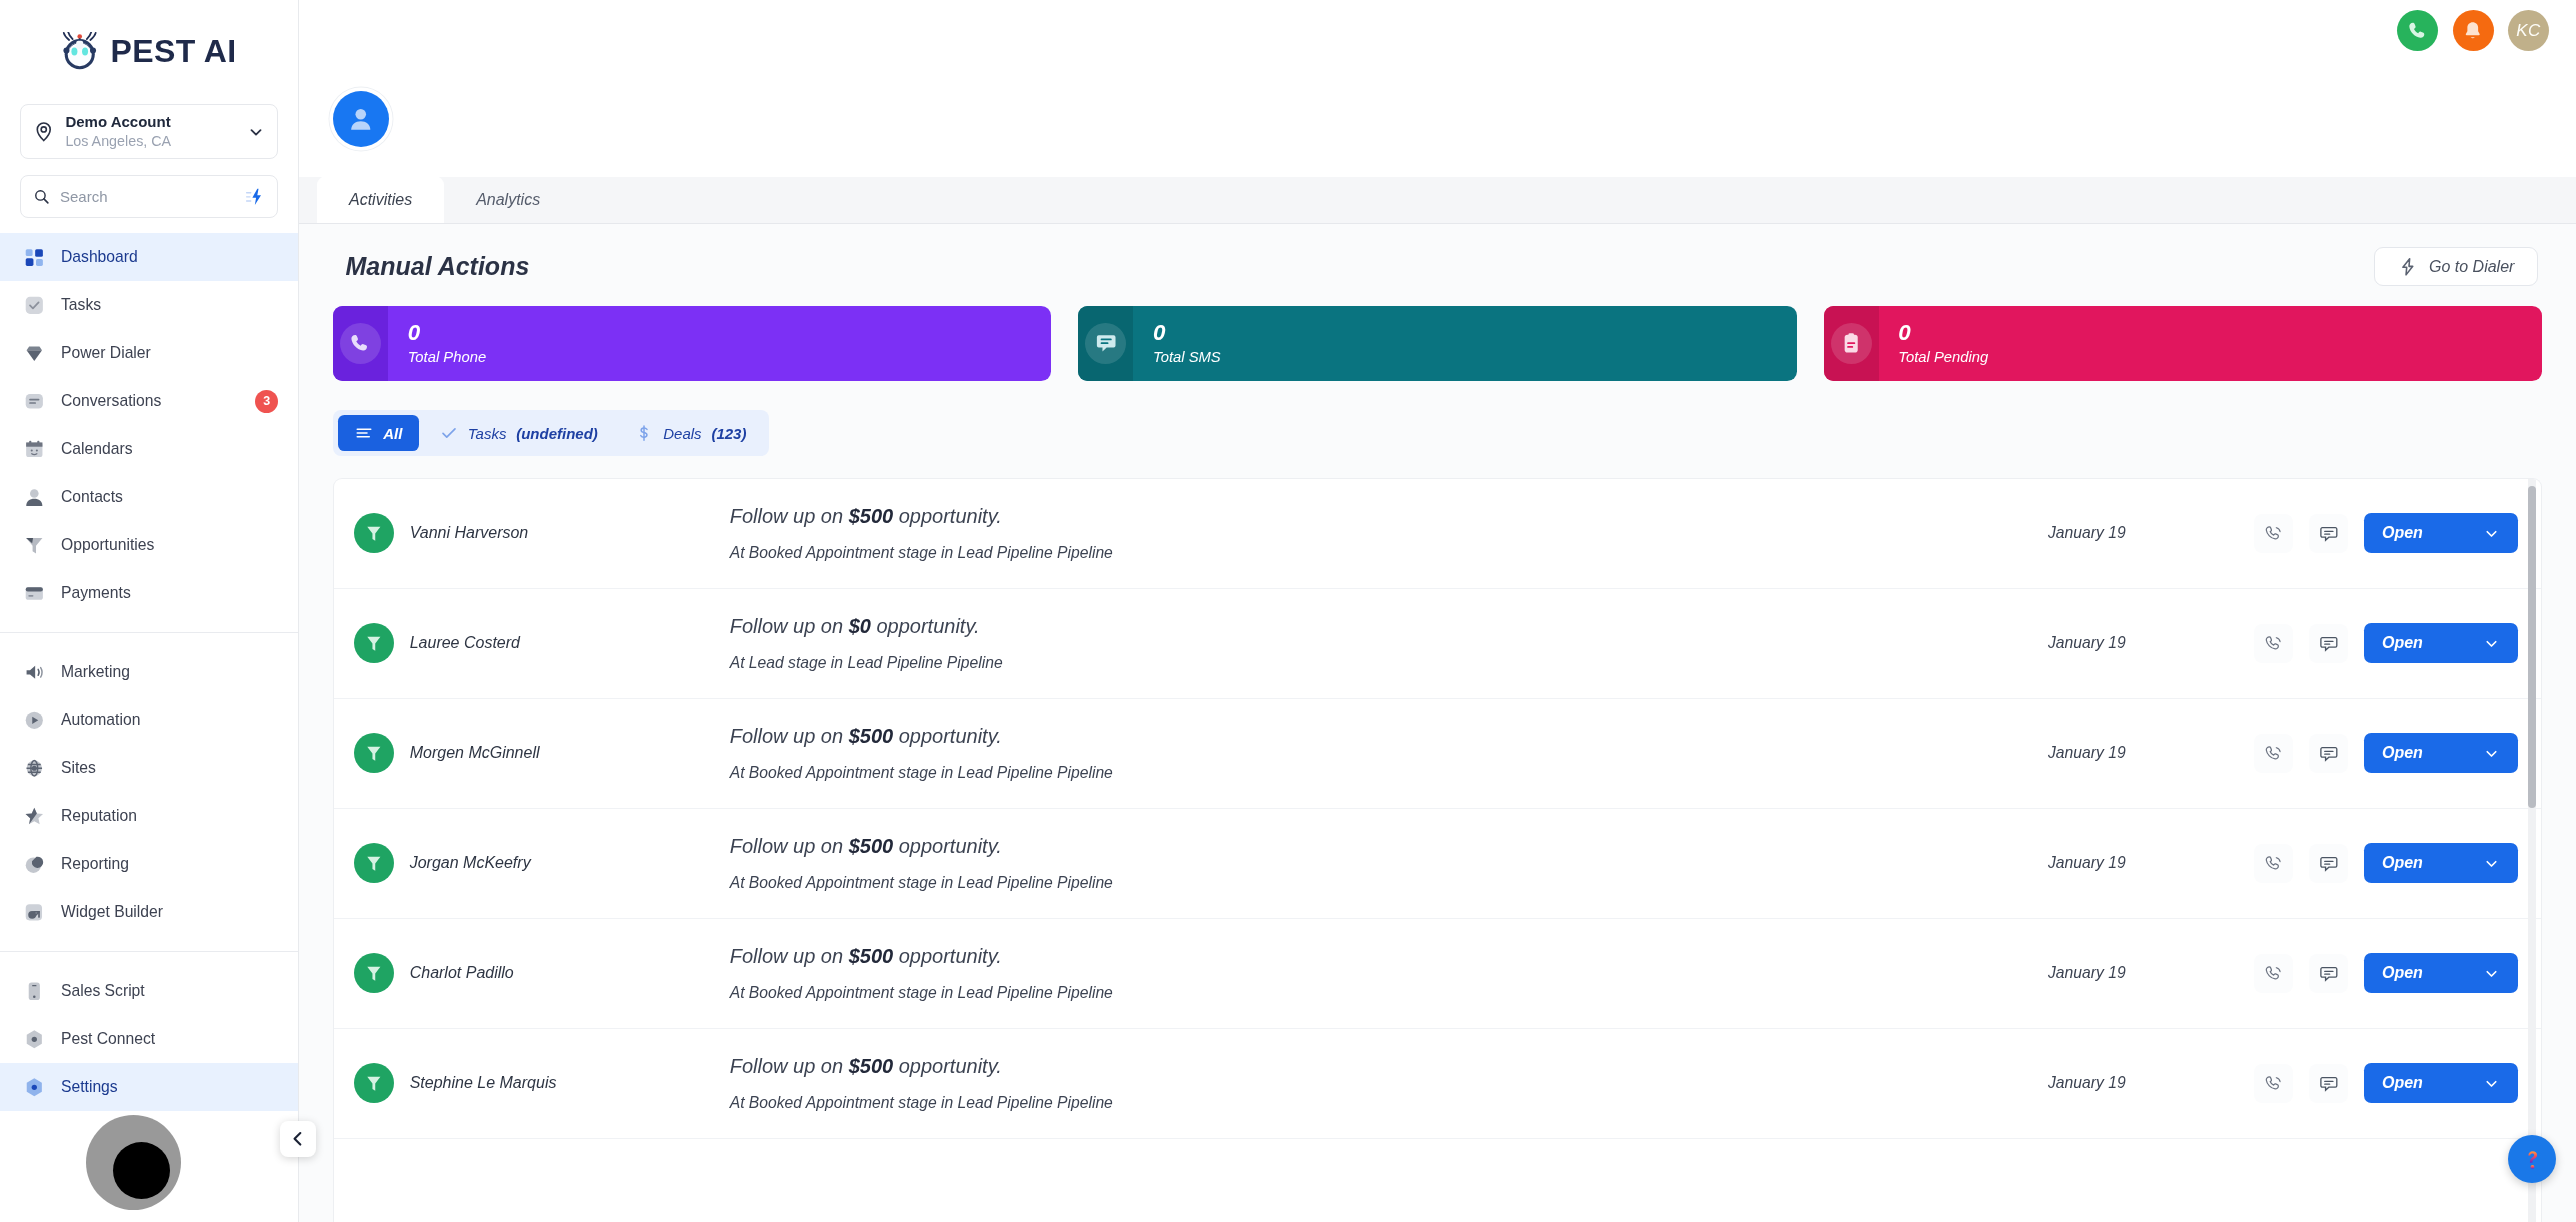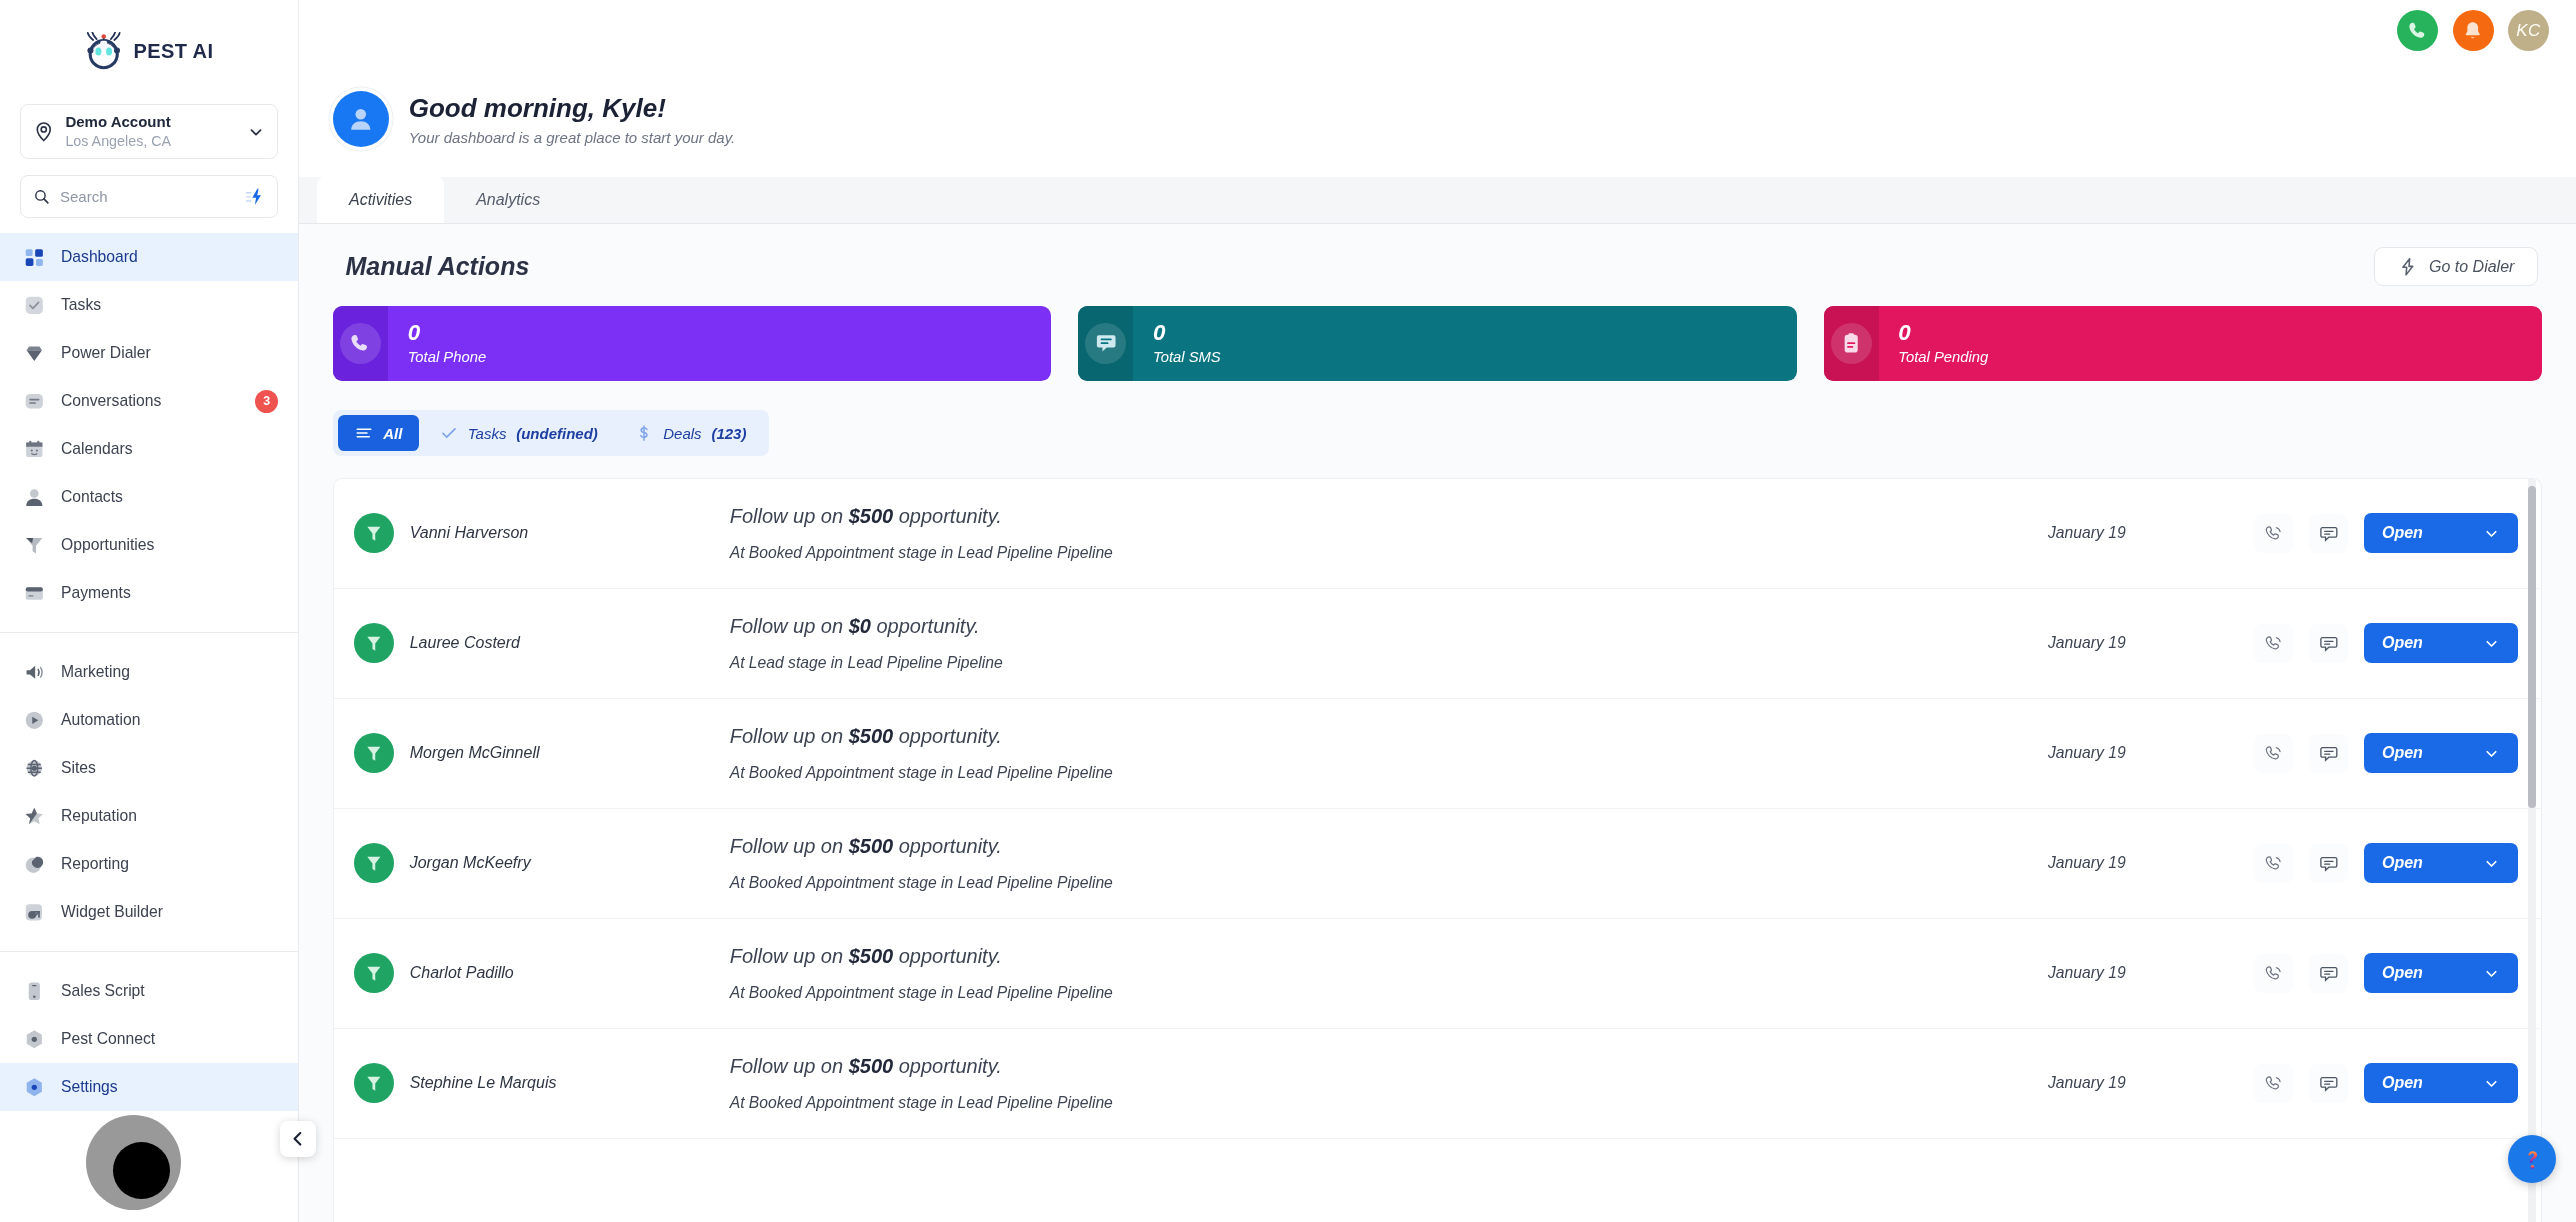--- a/index.html
+++ b/index.html
@@ -13,21 +13,21 @@
   
   .sidebar {
     width: 299px; height: 1223px; flex: 0 0 299px;
     background: #ffffff; border-right: 0.9px solid #e8eaed;
     display: flex; flex-direction: column; position: relative;
   }
   .logo-wrap {
     height: 97px; display: flex; align-items: center;
     justify-content: center; gap: 8px; padding-top: 5.4px;
   }
-  .logo-text { font-size: 20px; font-weight: 700; color: #1f2a4a; letter-spacing: 0.4px; }
+  .logo-text { font-size: 32px; font-weight: 700; color: #1f2a4a; letter-spacing: 0.4px; }
 
   .acct-box {
     margin: 7.2px 19.7px 0 19.7px; height: 55px;
     border: 0.9px solid #e6e8ec; border-radius: 8px;
     display: flex; align-items: center; padding: 0 12.5px; gap: 10.7px;
     background: #fff;
   }
   .acct-txt { flex: 1; line-height: 1.22; }
   .acct-name { font-size: 15px; font-weight: 700; color: #20293c; }
   .acct-sub { font-size: 14.3px; color: #9aa2b1; margin-top: 0.9px; }
@@ -455,24 +455,20 @@
       </div>
     </div>
 
     <div class="greet">
       <div class="greet-av">
         <svg width="29.5" height="29.5" viewBox="0 0 24 24">
           <circle cx="12" cy="8.4" r="4.3" fill="#b8d4fa"></circle>
           <path d="M4.2 21c0-4.4 3.5-7 7.8-7s7.8 2.6 7.8 7z" fill="#b8d4fa"></path>
         </svg>
       </div>
-      <div>
-        <div class="greet-title">Good morning, Kyle!</div>
-        <div class="greet-sub">Your dashboard is a great place to start your day.</div>
-      </div>
     </div>
 
     <div class="tabs">
       <div class="tab active">Activities</div>
       <div class="tab">Analytics</div>
     </div>
 
     <div class="content">
 
       <div class="sec-head">

